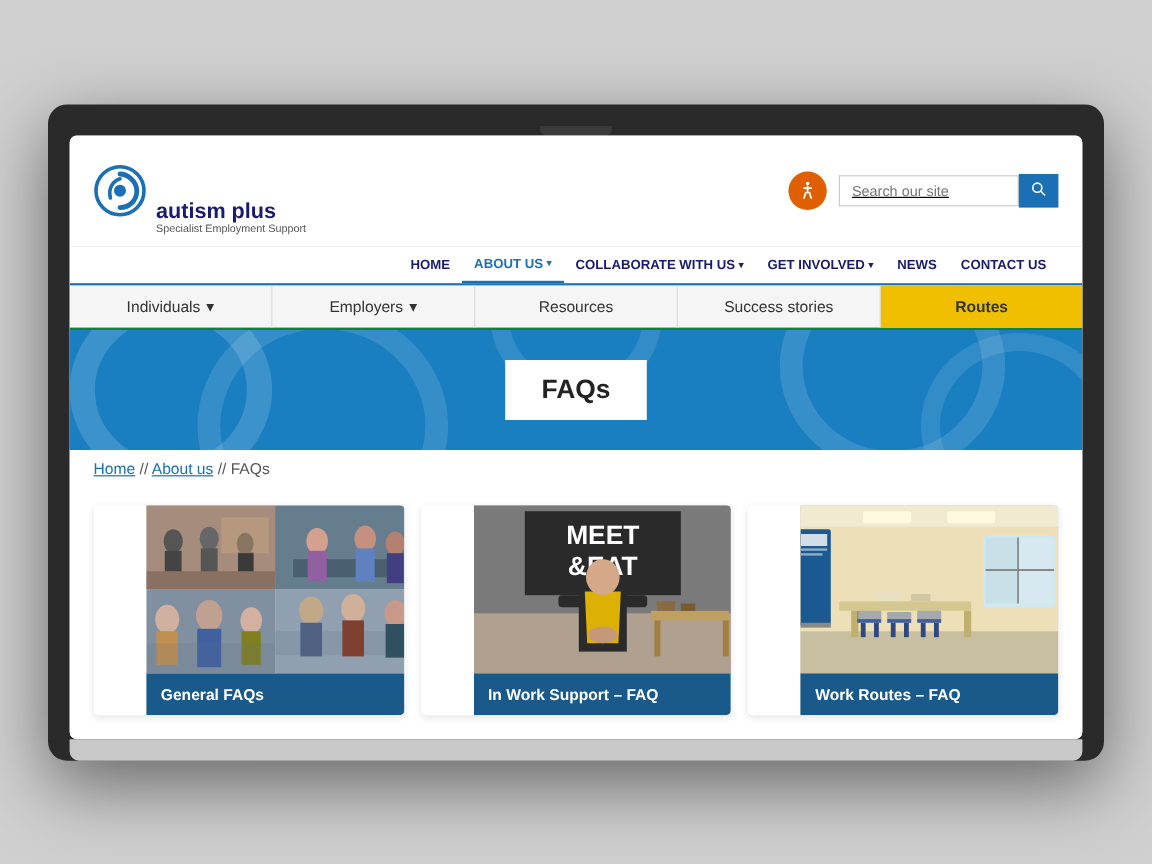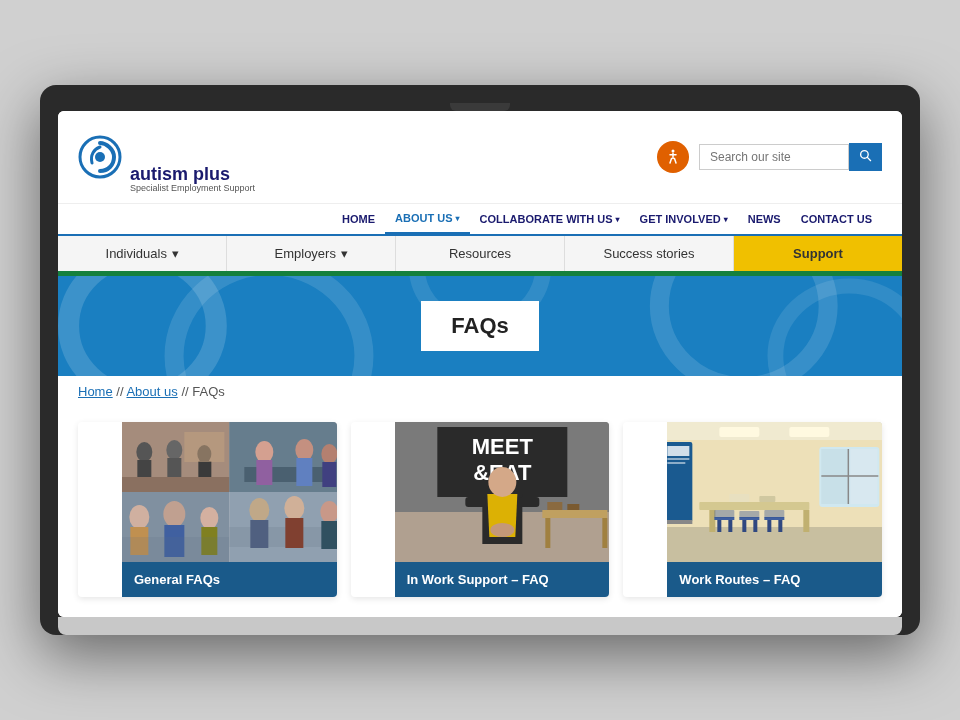--- a/index.html
+++ b/index.html
@@ -66,20 +66,21 @@
       margin-top: 44px;
     }
     .logo-text p {
       font-size: 9px;
       color: #555;
     }
     .header-right {
       display: flex;
       align-items: center;
       gap: 10px;
+      text-decoration: underline;
     }
     .accessibility-icon {
       width: 32px;
       height: 32px;
       background: #e06000;
       border-radius: 50%;
       display: flex;
       align-items: center;
       justify-content: center;
       color: white;
@@ -128,21 +129,21 @@
       color: #1a6fb5;
     }
     .dropdown-arrow {
       font-size: 8px;
     }
 
     
     .sub-nav {
       background: #f5f5f5;
       display: flex;
-      border-bottom: 5px solid #15803d;
+      border-bottom: 2px solid #15803d;
     }
     .sub-nav-item {
       flex: 1;
       text-align: center;
       padding: 10px 0;
       font-size: 13px;
       color: #333;
       cursor: pointer;
       display: flex;
       align-items: center;
@@ -286,21 +287,21 @@
       <div class="sub-nav-item">
         Employers <span>▾</span>
       </div>
       <div class="sub-nav-item">
         Resources
       </div>
       <div class="sub-nav-item">
         Success stories
       </div>
       <div class="sub-nav-item donate">
-        Support
+        Routes
       </div>
     </div>
 
     <div class="hero-banner">
       <div class="hero-circles">
         <svg width="100%" height="100%" viewBox="0 0 800 100" preserveAspectRatio="none">
           <circle cx="80" cy="50" r="70" fill="none" stroke="rgba(255,255,255,0.15)" stroke-width="20"></circle>
           <circle cx="200" cy="80" r="90" fill="none" stroke="rgba(255,255,255,0.12)" stroke-width="18"></circle>
           <circle cx="650" cy="30" r="80" fill="none" stroke="rgba(255,255,255,0.13)" stroke-width="18"></circle>
           <circle cx="750" cy="80" r="70" fill="none" stroke="rgba(255,255,255,0.1)" stroke-width="15"></circle>

